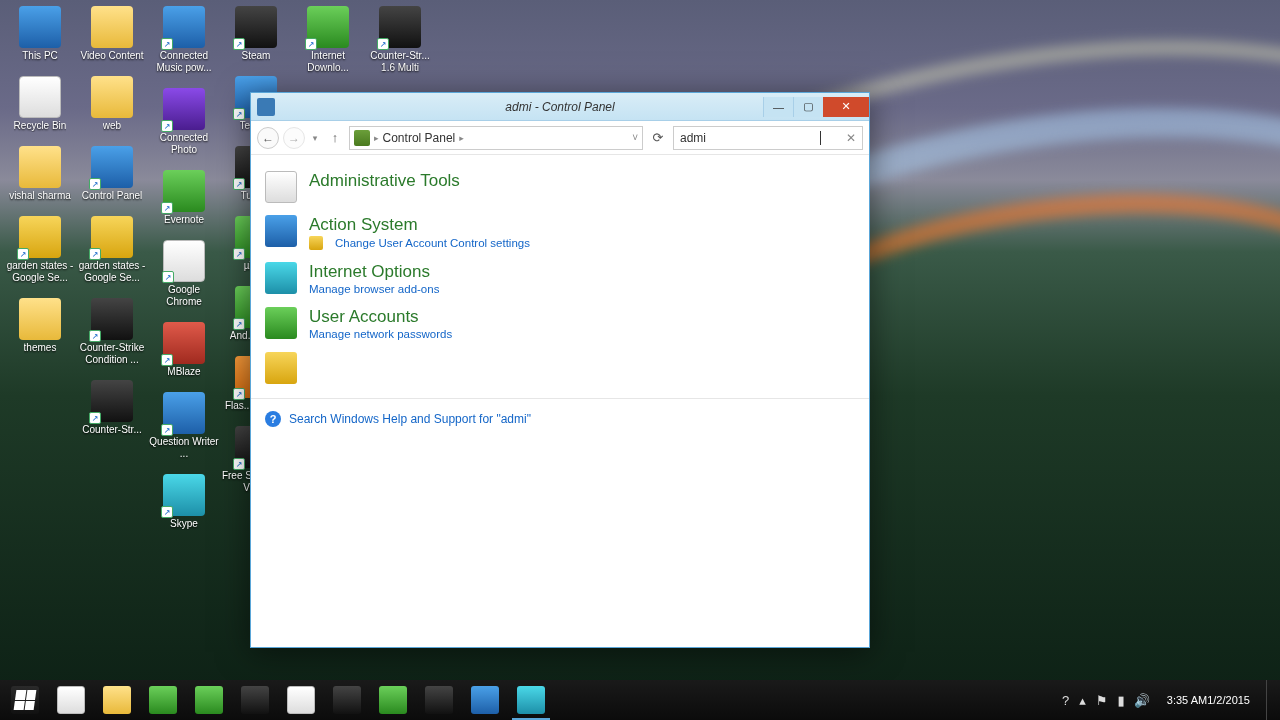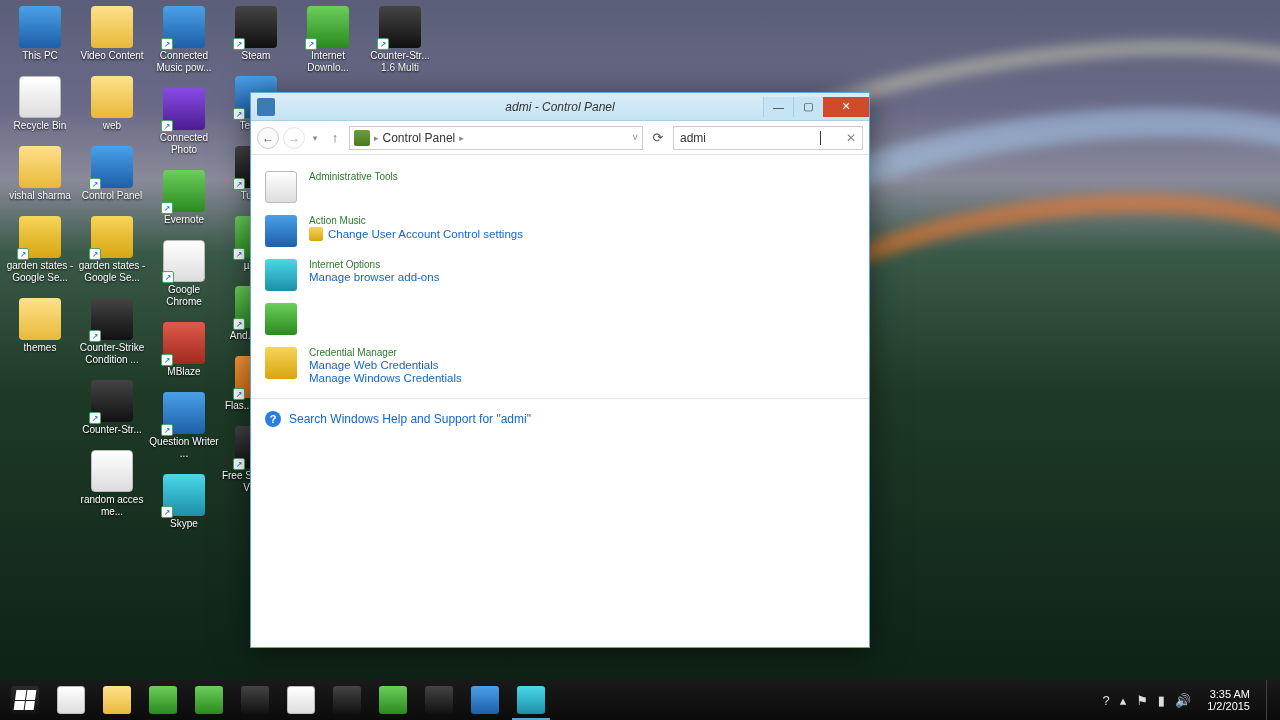--- a/index.html
+++ b/index.html
@@ -50,39 +50,39 @@
   .searchbox { width:190px; height:24px; border:1px solid #ccc; display:flex; align-items:center; padding:0 6px; font-size:12px; color:#555; background:#fff; position:relative;}
   .searchbox input { border:none; outline:none; width:140px; font-size:12px; color:#333; background:transparent;}
   .searchbox .cursor { width:1px; height:14px; background:#333; animation:blink 1s steps(1) infinite; }
   @keyframes blink { 50% { opacity:0; } }
   .searchbox .clear { margin-left:auto; color:#888; font-size:12px; cursor:default;}
 
   .content { flex:1; overflow:auto; padding:10px 14px 0 14px; }
   .result { display:flex; gap:12px; padding:6px 0; }
   .result .ricon { width:32px; height:32px; flex:none; border-radius:3px; display:flex; align-items:center; justify-content:center; font-size:18px; }
   .result .rtext { display:flex; flex-direction:column; gap:1px; }
-  .result .rtitle { color:#2b7a2b; font-size:10px; }
-  .result .rlink { color:#1466c8; font-size:11.5px; display:flex; align-items:center; gap:5px; }
+  .result .rtitle { color:#2b7a2b; font-size:17px; }
+  .result .rlink { color:#1466c8; font-size:11.5px; display:flex; align-items:center; gap:12px; }
   .result .rlink .smico { width:14px; height:14px; border-radius:2px; display:inline-block;}
   hr.sep { border:none; border-top:1px solid #e6e6e6; margin:8px -14px 8px -14px;}
   .helprow { display:flex; align-items:center; gap:8px; padding:4px 0 12px 0; font-size:12px; }
   .helprow .qicon { width:16px; height:16px; border-radius:8px; background:#2a7de1; color:#fff; font-size:11px; font-weight:bold; display:flex; align-items:center; justify-content:center;}
   .helprow a { color:#1466c8; text-decoration:none;}
 
   
   .taskbar { position:absolute; left:0; right:0; bottom:0; height:40px; background:linear-gradient(#1a1a1a,#0b0b0b); display:flex; align-items:center; padding:0 2px; }
   .taskbtn { width:46px; height:40px; display:flex; align-items:center; justify-content:center; position:relative; }
   .taskbtn.active::after{ content:''; position:absolute; left:4px; right:4px; bottom:0; height:2px; background:#5aa6d8;}
   .taskbtn .ticon { width:28px; height:28px; border-radius:3px; display:flex; align-items:center; justify-content:center; font-size:16px;}
   .start .ticon { background:linear-gradient(#2a2a2a,#111); color:#fff;}
   .start .winlogo { width:20px; height:20px; display:grid; grid-template:1fr 1fr/1fr 1fr; gap:1px; transform:skewX(-8deg);}
   .start .winlogo span{ background:#fff;}
   .tray { margin-left:auto; display:flex; align-items:center; gap:10px; color:#fff; font-size:11px; padding-right:4px;}
   .tray .tico { font-size:13px; color:#ddd; }
-  .clock { display:flex; flex-direction:column; align-items:flex-end; line-height:12px; padding:0 6px;}
+  .clock { display:flex; flex-direction:row; align-items:flex-end; line-height:12px; padding:0 6px;}
   .showdesk { width:8px; height:40px; border-left:1px solid #444;}
 
   
   .ic-blue{background:linear-gradient(#4aa0e8,#1d5fa8);} .ic-yellow{background:linear-gradient(#f7d55a,#d8a50f);}
   .ic-dark{background:linear-gradient(#444,#111);} .ic-green{background:linear-gradient(#6bcf5a,#2a8a1f);}
   .ic-white{background:linear-gradient(#fff,#ddd); border:1px solid #bbb;} .ic-orange{background:linear-gradient(#f79a3a,#d06a0f);}
   .ic-red{background:linear-gradient(#e05a4a,#a02a1f);} .ic-cyan{background:linear-gradient(#4ad8e8,#1d8fa8);}
   .ic-purple{background:linear-gradient(#8a4ae8,#4a1d8f);} .ic-folder{background:linear-gradient(#ffe18a,#e8b93a); border-radius:2px 2px 4px 4px;}
 </style>
 </head>
@@ -142,24 +142,20 @@
         <div class="glyph ic-dark">
           <div class="shortcut">↗</div>
         </div>
         <div class="lbl">Counter-Strike Condition ...</div>
       </div>
       <div class="desktop-icon">
         <div class="glyph ic-dark">
           <div class="shortcut">↗</div>
         </div>
         <div class="lbl">Counter-Str...</div>
-      </div>
-      <div class="desktop-icon">
-        <div class="glyph ic-white"></div>
-        <div class="lbl">random acces me...</div>
       </div>
     </div>
     <div class="icon-col">
       <div class="desktop-icon">
         <div class="glyph ic-blue">
           <div class="shortcut">↗</div>
         </div>
         <div class="lbl">Connected Music pow...</div>
       </div>
       <div class="desktop-icon">
@@ -304,50 +300,47 @@
   <div class="content" id="results">
       <div class="result">
         <div class="ricon ic-white"></div>
         <div class="rtext">
           <div class="rtitle">Administrative Tools</div>
         </div>
       </div>
       <div class="result">
         <div class="ricon ic-blue"></div>
         <div class="rtext">
-          <div class="rtitle">Action Music</div>
+          <div class="rtitle">Action System</div>
           <div class="rlink">
             <span class="smico ic-yellow"></span>
             <span>Change User Account Control settings</span>
           </div>
         </div>
       </div>
       <div class="result">
         <div class="ricon ic-cyan"></div>
         <div class="rtext">
           <div class="rtitle">Internet Options</div>
           <div class="rlink">
             <span>Manage browser add-ons</span>
           </div>
         </div>
       </div>
       <div class="result">
         <div class="ricon ic-green"></div>
+        <div class="rtext">
+          <div class="rtitle">User Accounts</div>
+          <div class="rlink">
+            <span>Manage network passwords</span>
+          </div>
+        </div>
       </div>
       <div class="result">
         <div class="ricon ic-yellow"></div>
-        <div class="rtext">
-          <div class="rtitle">Credential Manager</div>
-          <div class="rlink">
-            <span>Manage Web Credentials</span>
-          </div>
-          <div class="rlink">
-            <span>Manage Windows Credentials</span>
-          </div>
-        </div>
       </div>
       <hr class="sep">
       <div class="helprow">
         <span class="qicon">?</span>
         <a>Search Windows Help and Support for "admi"</a>
       </div>
     </div>
 </div>
 
 <div class="taskbar">

